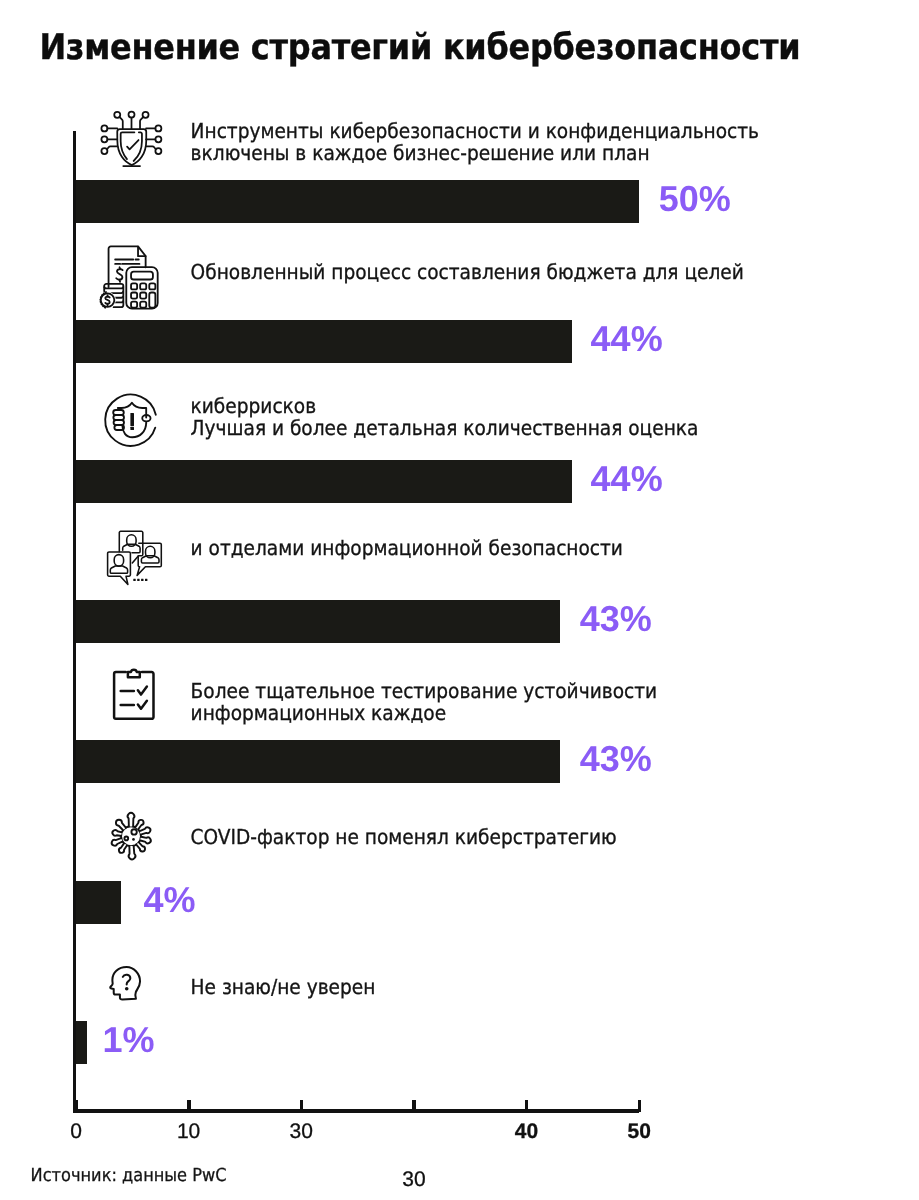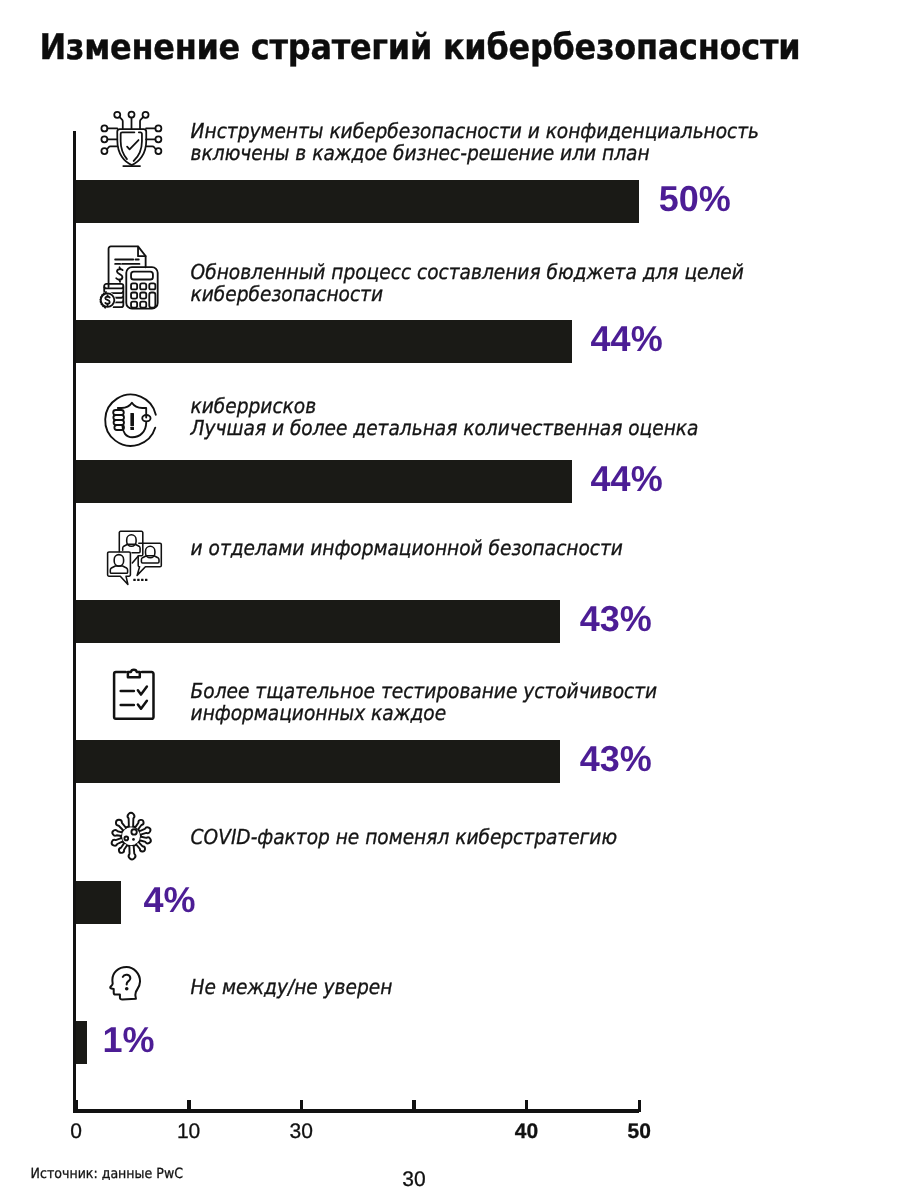--- a/index.html
+++ b/index.html
@@ -8,24 +8,24 @@
   .title{position:absolute;left:39.4px;top:29.6px;font-size:35.5px;font-weight:700;color:#0d0d0d;letter-spacing:-0.255px;white-space:nowrap;line-height:1;-webkit-text-stroke:0.35px #0d0d0d;}
   .axis-y{position:absolute;left:72.8px;top:130.5px;width:3.3px;height:981px;background:#111111;}
   .axis-x{position:absolute;left:73px;top:1109.3px;height:3.5px;width:566.4px;background:#111111;}
   .tick{position:absolute;width:3.4px;height:12.5px;background:#111111;top:1099.5px;}
   .ticklabel{position:absolute;font-family:"Liberation Sans",sans-serif;font-size:21px;color:#111111;-webkit-text-stroke:0.3px #111111;text-align:center;top:1121px;transform:translateX(-50%);line-height:1;}
   .plot{position:absolute;left:0;top:0;width:919px;height:1200px;}
   .rows,.ticks{position:absolute;left:0;top:0;width:919px;height:1200px;}
   .row{position:absolute;left:0;top:0;width:919px;height:1200px;}
   .icon{position:absolute;}
   .icon svg{display:block;width:100%;height:100%;overflow:visible;}
-  .label{position:absolute;font-size:20.65px;line-height:22.6px;color:#141414;left:190.6px;font-style:italic;-webkit-text-stroke:0.32px #141414;}
+  .label{position:absolute;font-size:20.65px;line-height:22.6px;color:#141414;left:190.6px;-webkit-text-stroke:0.32px #141414;}
   .bar{position:absolute;background:#1a1a16;height:43px;left:76px;}
-  .pct{position:absolute;font-family:"Liberation Sans",sans-serif;font-size:36.0px;font-weight:700;color:#4c1d95;line-height:1;white-space:nowrap;}
-  .source{position:absolute;left:30.6px;top:1167.3px;font-size:14px;color:#141414;line-height:1;-webkit-text-stroke:0.28px #141414;}
+  .pct{position:absolute;font-family:"Liberation Sans",sans-serif;font-size:36.0px;font-weight:700;color:#8b5cf6;line-height:1;white-space:nowrap;}
+  .source{position:absolute;left:30.6px;top:1167.3px;font-size:18px;color:#141414;line-height:1;-webkit-text-stroke:0.28px #141414;}
 </style>
 </head>
 <body>
 
 <div class="page">
   <div class="title">Изменение стратегий кибербезопасности</div>
 
   <div class="plot">
     <div class="axis-y"></div>
     <div class="axis-x"></div>
@@ -113,21 +113,20 @@
 <rect x="34.0" y="45.9" width="6.0" height="6.0" rx="1.8"></rect>
 <rect x="43.0" y="45.9" width="6.0" height="6.0" rx="1.8"></rect>
 <rect x="34.0" y="54.9" width="6.0" height="6.0" rx="1.8"></rect>
 <rect x="43.0" y="54.9" width="6.0" height="6.0" rx="1.8"></rect>
 <rect x="52.0" y="45.9" width="6.0" height="15.0" rx="2.2"></rect>
 </g>
             </svg>
           </div>
           <div class="label" style="top: 260.8px;">
             <div>Обновленный процесс составления бюджета для целей</div>
-            <div>кибербезопасности</div>
           </div>
           <div class="bar" style="top: 319.7px; width: 495.616px; background: rgb(26, 26, 22);"></div>
           <div class="pct" style="left: 590.6px; top: 320.9px;">44%</div>
         </div>
         <div class="row">
           <div class="icon" style="left: 104.9px; top: 393.7px; width: 52.2px; height: 52.6px;">
             <svg viewBox="0 0 52.2 52.6" class="ic">
               <g fill="none" stroke="#111" stroke-width="1.85" stroke-linecap="round" stroke-linejoin="round">
 <path d="M50.82 20.80 A25.6 25.6 0 1 0 50.31 33.60"></path>
 <path d="M50.82 20.80 A25.6 25.6 0 0 1 50.22 21.80" opacity="0"></path>
@@ -236,21 +235,21 @@
           <div class="icon" style="left: 109.5px; top: 966.4px; width: 31.4px; height: 34.8px;">
             <svg viewBox="0.8 0 29.8 33.7" class="ic">
               <g fill="none" stroke="#111" stroke-width="1.95" stroke-linecap="round" stroke-linejoin="round">
 <path d="M16.6 1.0 C8.4 1.0 2.8 6.4 2.8 13.3 c0 1.6 0.27 2.9 0.27 3.8 c0 1.0 -1.3 2.2 -2.0 3.0 c-0.65 0.8 -0.38 1.5 0.7 1.7 L4.1 22.2 V25.8 c0 1.15 0.6 1.8 1.95 1.8 H10.1 V30.4 c0 1.4 0.9 2.15 2.5 2.1 L25.6 31.7 c-0.7 -2.45 -0.8 -4.7 -0.1 -6.45 c0.9 -2.35 4.1 -5.5 4.1 -10.3 C29.6 7.4 23.4 1.0 16.6 1.0 Z"></path>
 <path d="M12.9 10.6 a3.8 3.55 0 0 1 7.3 1.3 c0 2.5 -3.55 3.0 -3.55 5.45 V18.0"></path>
 </g>
               <circle cx="16.7" cy="22.0" r="1.75" fill="#111"></circle>
             </svg>
           </div>
           <div class="label" style="top: 976.1px;">
-            <div>Не между/не уверен</div>
+            <div>Не знаю/не уверен</div>
           </div>
           <div class="bar" style="top: 1020.8px; width: 11.264px; background: rgb(26, 26, 22);"></div>
           <div class="pct" style="left: 102.4px; top: 1022px;">1%</div>
         </div>
       </div>
   </div>
 
   <div class="source">Источник: данные PwC</div>
 </div>
 

